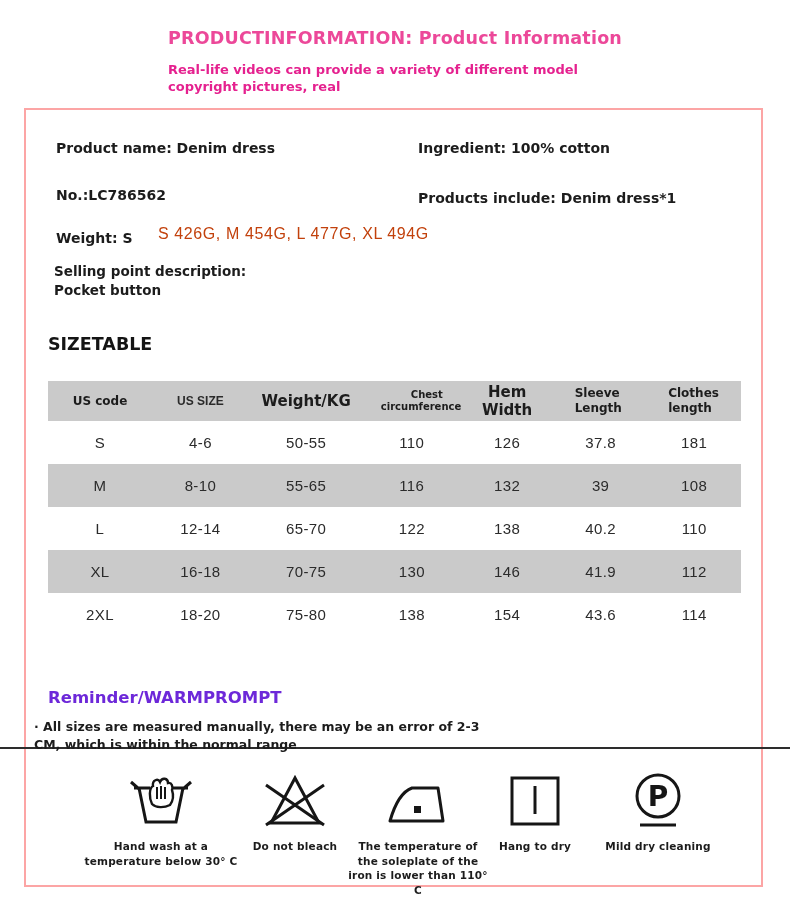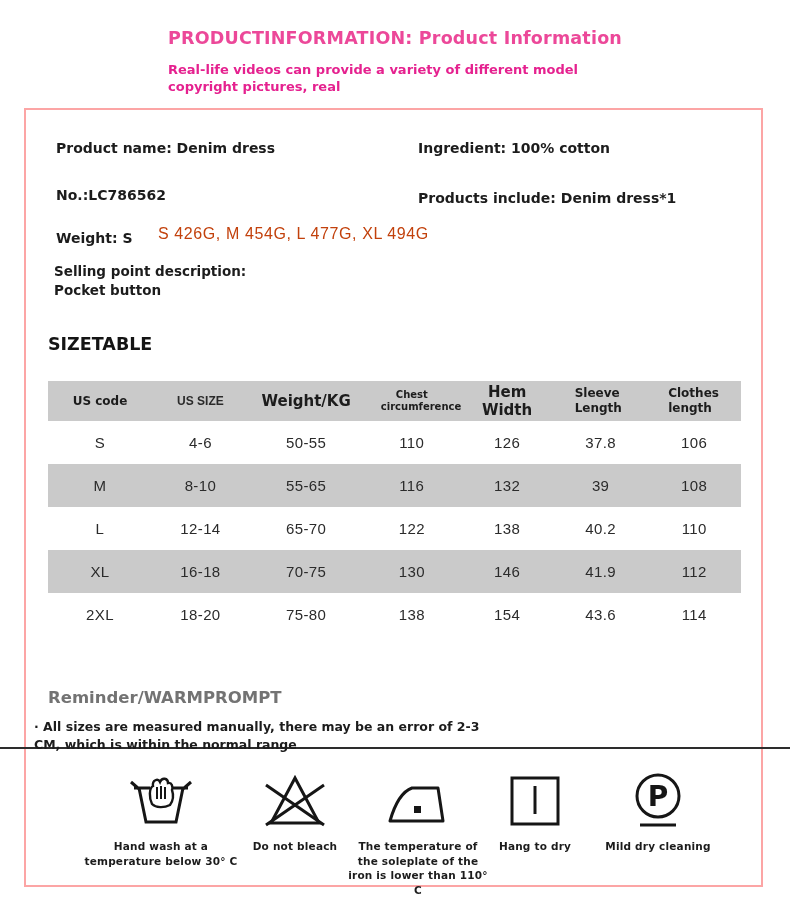--- a/index.html
+++ b/index.html
@@ -47,26 +47,26 @@
   table.sizes td {
     height:43px; vertical-align:middle;
     font-family:"Liberation Sans",sans-serif;
     font-size:15px; font-weight:normal; color:#2b2b2b; letter-spacing:0.4px;
   }
   tr.stripe td { background:#cacaca; }
   .th-small  { font-size:12px; }
   .th-reg    { font-size:12px; font-weight:normal; font-family:"Liberation Sans",sans-serif; color:#2b2b2b; }
   .th-big    { font-size:15px; }
   .th-tiny   { font-size:10px; }
-  .th-wrap   { display:inline-block; max-width:62px; line-height:1.25; text-align:center; }
+  .th-wrap   { display:inline-block; max-width:62px; line-height:1.25; text-align:right; }
   .th-wrap2  { display:inline-block; max-width:52px; line-height:1.25; text-align:left; font-size:12px; }
   .divider { position:absolute; top:637px; left:-26px; width:790px; height:2px; background:#2d2d2d; }
   .reminder-heading {
     position:absolute; top:578px; left:22px;
-    font-size:16.5px; font-weight:bold; color:#737373;
+    font-size:16.5px; font-weight:bold; color:#6d28d9;
   }
   .reminder-note {
     position:absolute; top:608px; left:8px; width:472px;
     font-size:12.5px; font-weight:bold; color:#1c1c1c; line-height:1.42;
   }
   .care-item { position:absolute; top:662px; text-align:center; }
   .care-item .icon-wrap { height:58px; display:flex; align-items:center; justify-content:center; }
   .care-label {
     display:block; margin-top:9px;
     font-size:10.5px; font-weight:bold; color:#1c1c1c;
@@ -124,21 +124,21 @@
         </tr>
       </thead>
       <tbody>
         <tr>
           <td>S</td>
             <td>4-6</td>
           <td>50-55</td>
             <td>110</td>
           <td>126</td>
             <td>37.8</td>
-          <td>106</td>
+          <td>181</td>
         </tr>
         <tr class="stripe">
           <td>M</td>
             <td>8-10</td>
           <td>55-65</td>
             <td>116</td>
           <td>132</td>
             <td>39</td>
           <td>108</td>
         </tr>

